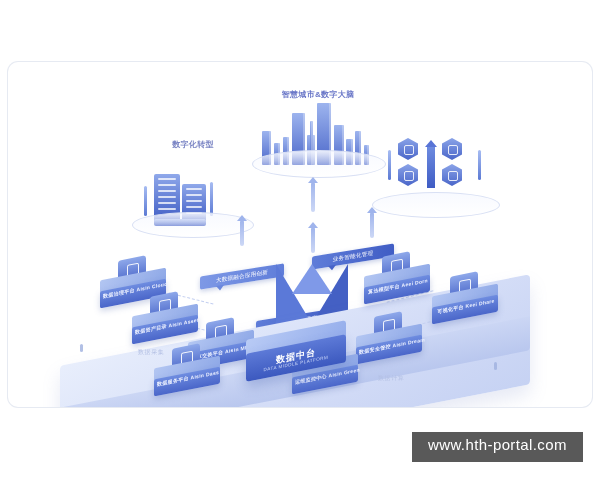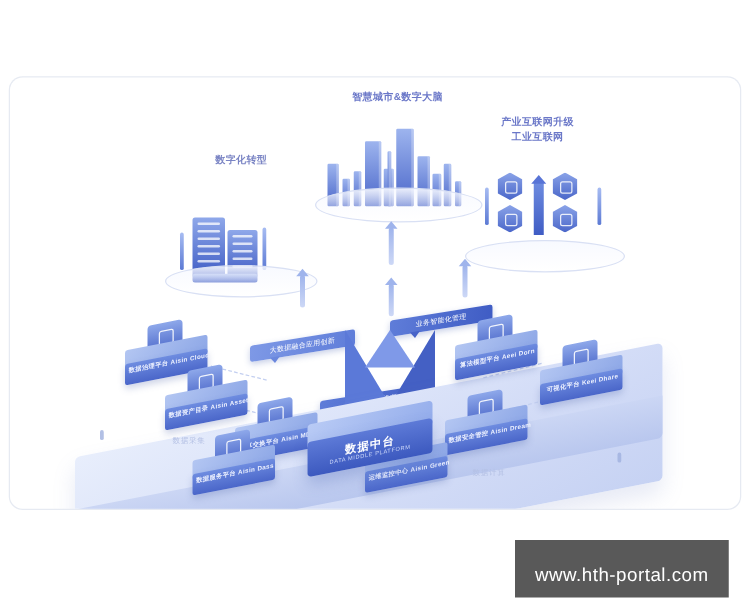--- a/index.html
+++ b/index.html
@@ -11,34 +11,35 @@
   }
   #stage{position:absolute;inset:0;width:600px;height:480px;}
 
   
   .badge{
     position:absolute;background:#595959;color:#fff;
     font-size:16px;letter-spacing:.4px;white-space:nowrap;
     display:flex;align-items:center;justify-content:center;
   }
   #tg-badge{left:10px;top:12px;padding:6px 14px 7px;font-size:17px;}
-  #url-badge{left:412px;top:432px;padding:20px 16px 9px;font-size:15px;}
+  #url-badge{left:412px;top:432px;padding:4px 16px 9px;font-size:15px;}
 
   
   #illustration{
     position:absolute;left:8px;top:62px;width:584px;height:345px;
     border-radius:10px;background:#ffffff;
     box-shadow:0 0 0 1px rgba(210,216,232,.55);
     overflow:hidden;
   }
 
   .lbl{
     position:absolute;color:#6a77c8;font-size:8px;line-height:1.45;
     text-align:center;white-space:nowrap;font-weight:600;
     letter-spacing:.3px;
+    margin-top:17px;
   }
   #lbl-smartcity{left:255px;top:10px;width:110px;}
   #lbl-digital{left:140px;top:60px;width:90px;color:#7a84c4;}
   #lbl-industry{left:362px;top:30px;width:120px;}
 
   
   #city{position:absolute;left:250px;top:28px;width:120px;height:75px;}
   #city .bld{position:absolute;bottom:0;border-radius:1px;
     background:linear-gradient(180deg,#9db4ee 0%,#4a66c9 100%);
     box-shadow:inset -2px 0 0 rgba(255,255,255,.28);}
@@ -150,24 +151,20 @@
 </style>
 </head>
 <body>
 
 <div id="stage">
 
   <div id="illustration">
 
     <div class="lbl" id="lbl-smartcity">智慧城市&amp;数字大脑</div>
     <div class="lbl" id="lbl-digital">数字化转型</div>
-    <div class="lbl" id="lbl-industry">
-      <span>产业互联网升级</span><br>
-      <span>工业互联网</span>
-    </div>
 
     <div id="city">
       <div class="bld" style="left:4px;  width:9px;  height:34px;"></div>
       <div class="bld" style="left:16px; width:6px;  height:22px;"></div>
       <div class="bld" style="left:25px; width:6px;  height:28px;"></div>
       <div class="bld" style="left:34px; width:13px; height:52px;"></div>
       <div class="bld" style="left:49px; width:8px;  height:30px;"></div>
       <div class="bld" style="left:52px; width:3px;  height:44px;"></div>
       <div class="bld" style="left:59px; width:14px; height:62px;"></div>
       <div class="bld" style="left:76px; width:10px; height:40px;"></div>

